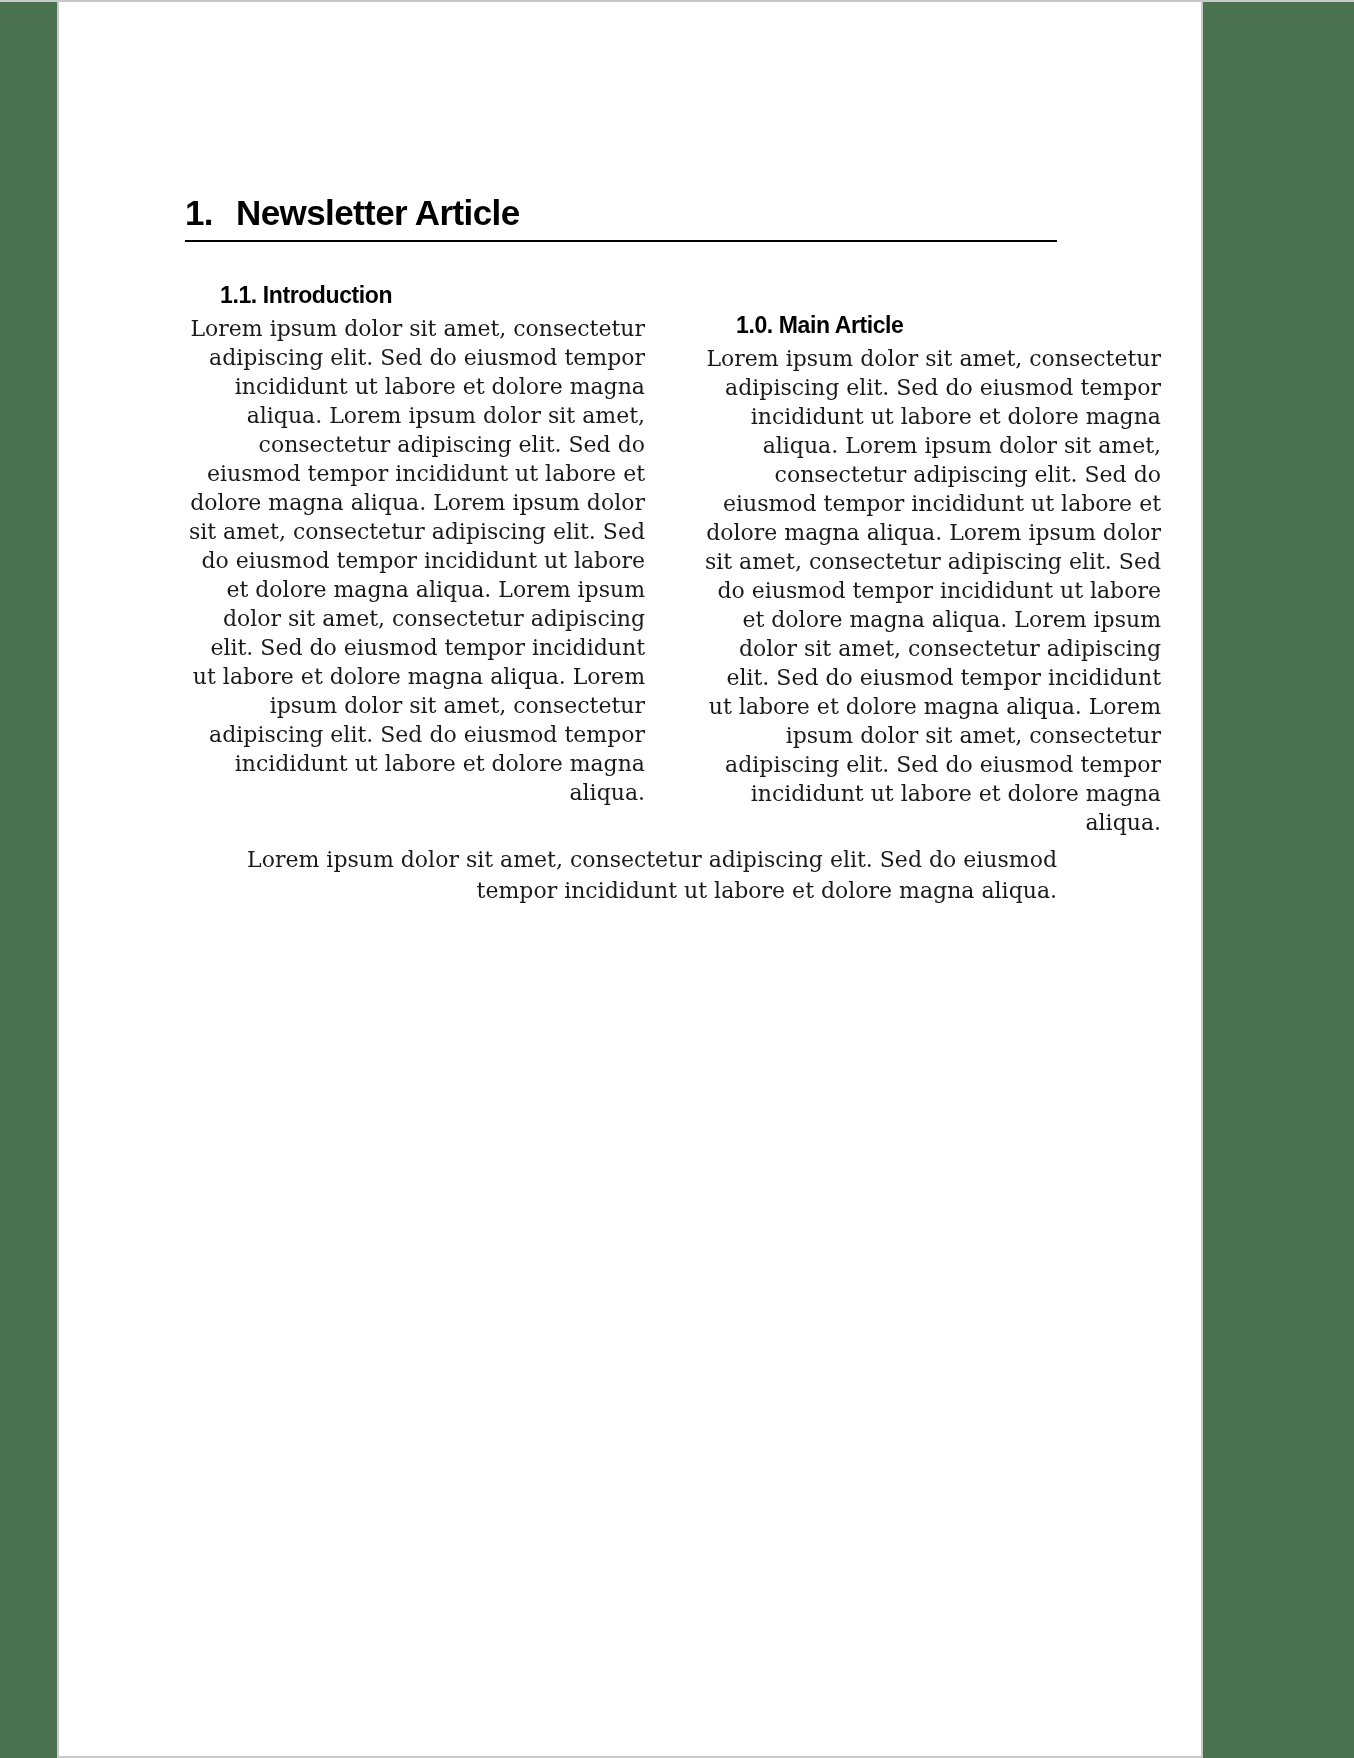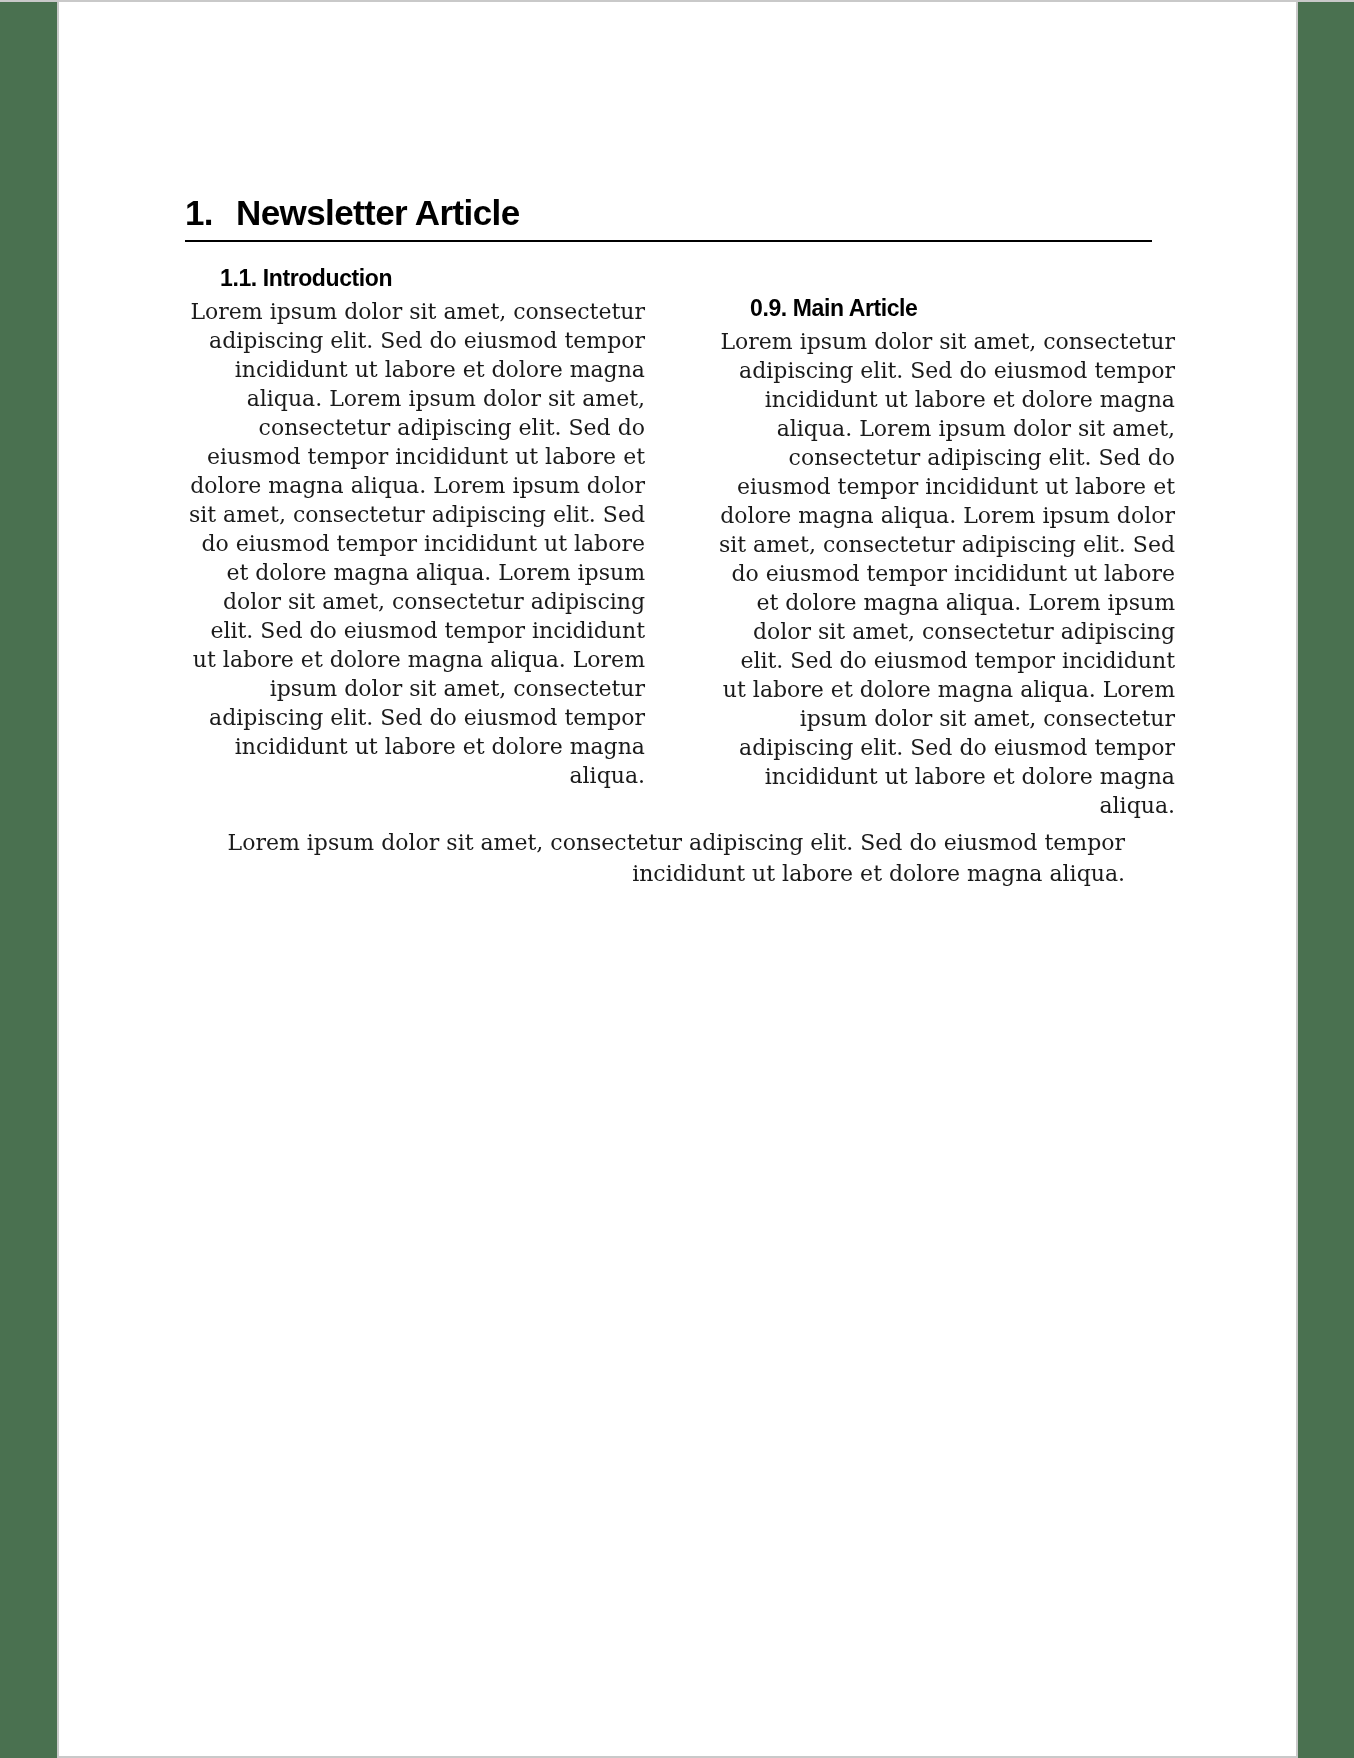--- a/index.html
+++ b/index.html
@@ -20,21 +20,21 @@
     width: 1354px;
     height: 1758px;
     background: #4a7150;
     border-top: 2px solid #c9c9c9;
   }
 
   .page {
     position: absolute;
     left: 57px;
     top: 0;
-    width: 1241px;
+    width: 1146px;
     height: 1756px;
     background: #ffffff;
     border: 2px solid #c9c9c9;
     border-top: none;
   }
 
   .content {
     padding: 0 144px 0 126px;
     color: #1a1a1a;
   }
@@ -59,23 +59,23 @@
     padding-bottom: 10px;
     border-bottom: 1.5px solid #000000;
   }
   .h1 .num {
     display: inline-block;
     margin-right: 23px;
   }
 
   
   .columns {
-    margin-top: 23px;
+    margin-top: 40px;
     display: flex;
-    gap: 70px;
+    gap: 56px;
   }
   .col {
     width: 460px;
     flex: 0 0 460px;
   }
   .col-right {
     margin-top: 30px;
   }
 
   
@@ -125,21 +125,21 @@
 
         <div class="col col-left">
           <div class="h2">
             <span class="num">1.1.</span><span>Introduction</span>
           </div>
           <div class="body-text">Lorem ipsum dolor sit amet, consectetur adipiscing elit. Sed do eiusmod tempor incididunt ut labore et dolore magna aliqua. Lorem ipsum dolor sit amet, consectetur adipiscing elit. Sed do eiusmod tempor incididunt ut labore et dolore magna aliqua. Lorem ipsum dolor sit amet, consectetur adipiscing elit. Sed do eiusmod tempor incididunt ut labore et dolore magna aliqua. Lorem ipsum dolor sit amet, consectetur adipiscing elit. Sed do eiusmod tempor incididunt ut labore et dolore magna aliqua. Lorem ipsum dolor sit amet, consectetur adipiscing elit. Sed do eiusmod tempor incididunt ut labore et dolore magna aliqua.</div>
         </div>
 
         <div class="col col-right">
           <div class="h2">
-            <span class="num">0.9.</span><span>Main Article</span>
+            <span class="num">1.0.</span><span>Main Article</span>
           </div>
           <div class="body-text">Lorem ipsum dolor sit amet, consectetur adipiscing elit. Sed do eiusmod tempor incididunt ut labore et dolore magna aliqua. Lorem ipsum dolor sit amet, consectetur adipiscing elit. Sed do eiusmod tempor incididunt ut labore et dolore magna aliqua. Lorem ipsum dolor sit amet, consectetur adipiscing elit. Sed do eiusmod tempor incididunt ut labore et dolore magna aliqua. Lorem ipsum dolor sit amet, consectetur adipiscing elit. Sed do eiusmod tempor incididunt ut labore et dolore magna aliqua. Lorem ipsum dolor sit amet, consectetur adipiscing elit. Sed do eiusmod tempor incididunt ut labore et dolore magna aliqua.</div>
         </div>
 
       </div>
 
 
       <div class="body-text conclusion-text">Lorem ipsum dolor sit amet, consectetur adipiscing elit. Sed do eiusmod tempor incididunt ut labore et dolore magna aliqua.</div>
 
     </div>

